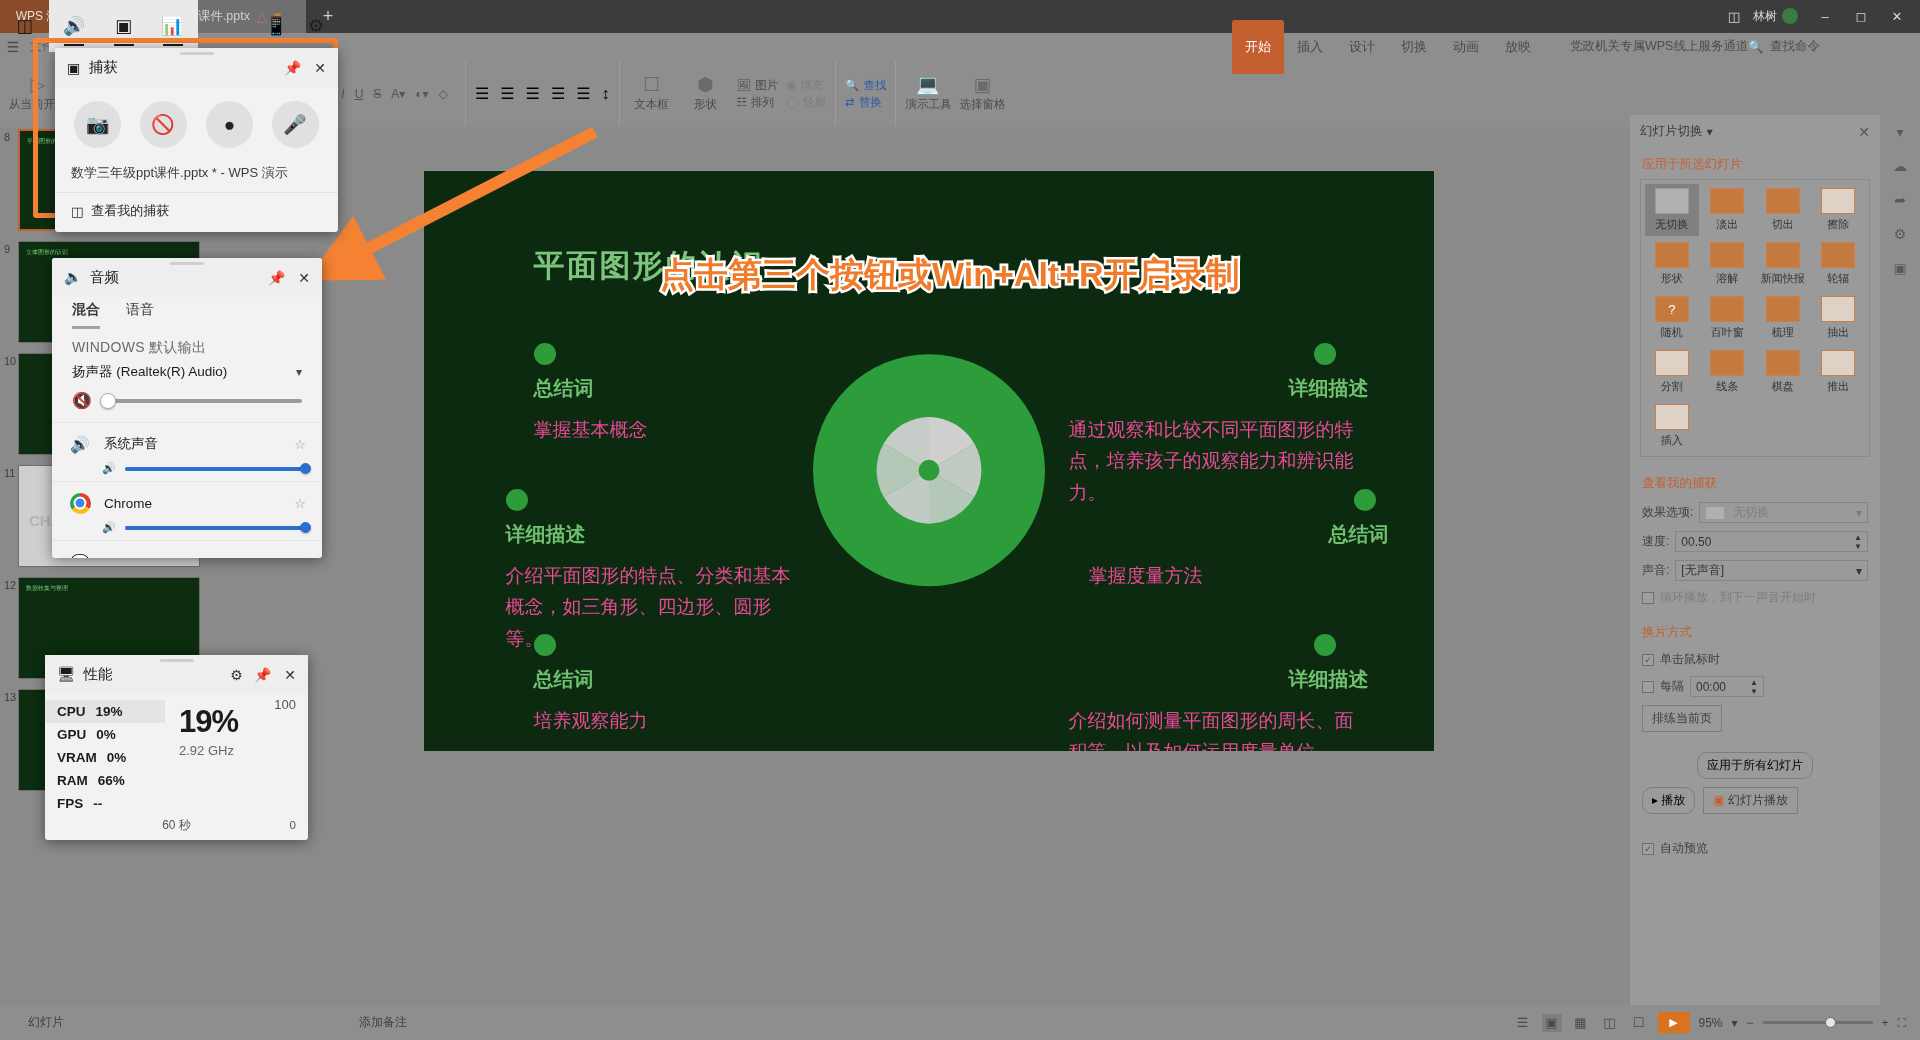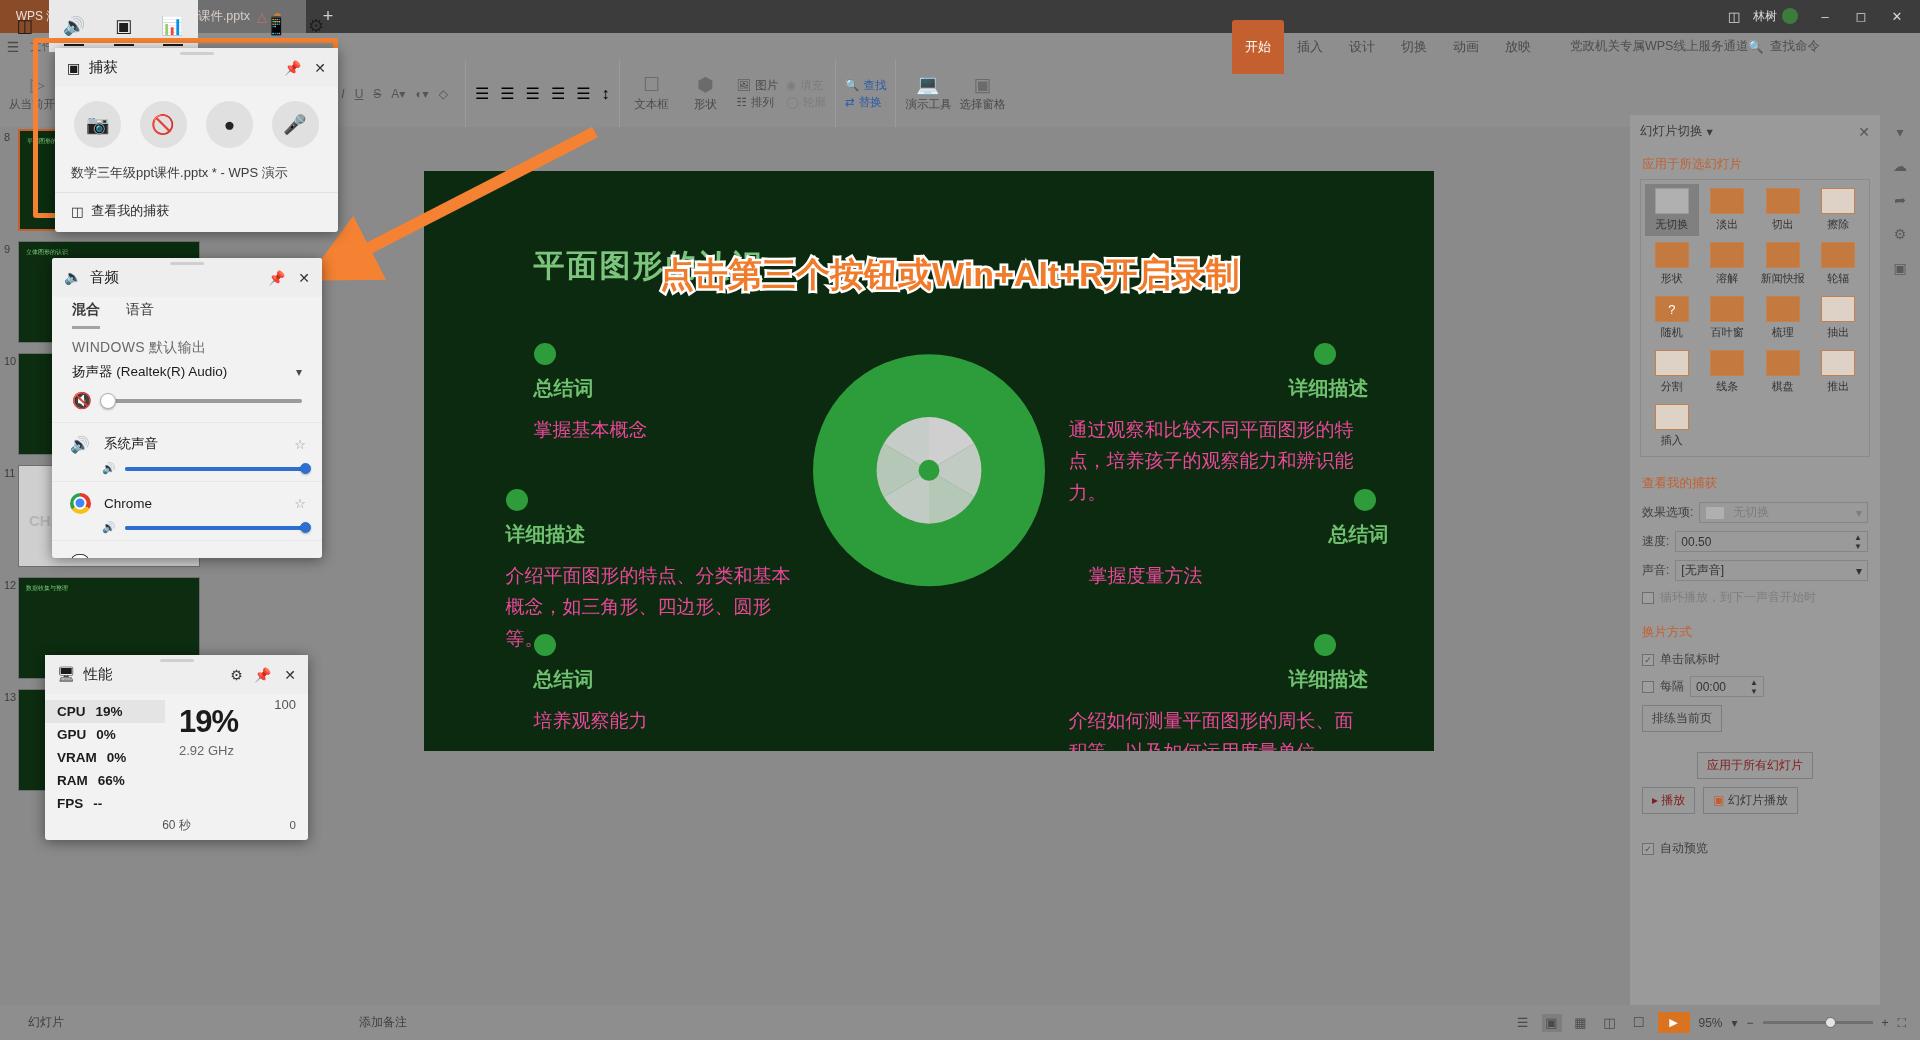--- a/index.html
+++ b/index.html
@@ -106,21 +106,21 @@
       position:relative; }
   .pane-row { display:flex; align-items:center; gap:6px; padding:4px 12px;
       font-size:12px; color:#3f3f3f; }
   .inp { background:#9a9a9a; border:1px solid #858585; height:21px; flex:1;
       font-size:12px; color:#333; padding:2px 5px; display:flex; align-items:center; }
   .inp.dis { color:#7d7d7d; }
   .ck { width:12px;height:12px;border:1px solid #6f6f6f;background:#9f9f9f;
       display:inline-flex;align-items:center;justify-content:center;font-size:9px;color:#33507a;}
   .btn { border:1px solid #7d7d7d; background:#9a9a9a; font-size:12px; color:#3a3a3a;
       padding:4px 9px; }
-  .btn.dis { color:#7f1d1d; }
+  .btn.dis { color:#000000;border-radius:10px; }
 
   
   .rail { position:absolute; right:0; top:115px; width:40px; bottom:35px; background:#8e8e8e; }
   .rail div { height:34px; display:flex; align-items:center; justify-content:center;
       color:#5a5a5a; font-size:14px; }
 
   
   .status { position:absolute; left:0; bottom:0; width:1920px; height:35px;
       background:#8e8e8e; display:flex; align-items:center; font-size:12px; color:#3f3f3f; }
   .status .left { padding-left:12px;margin-left:16px; }

